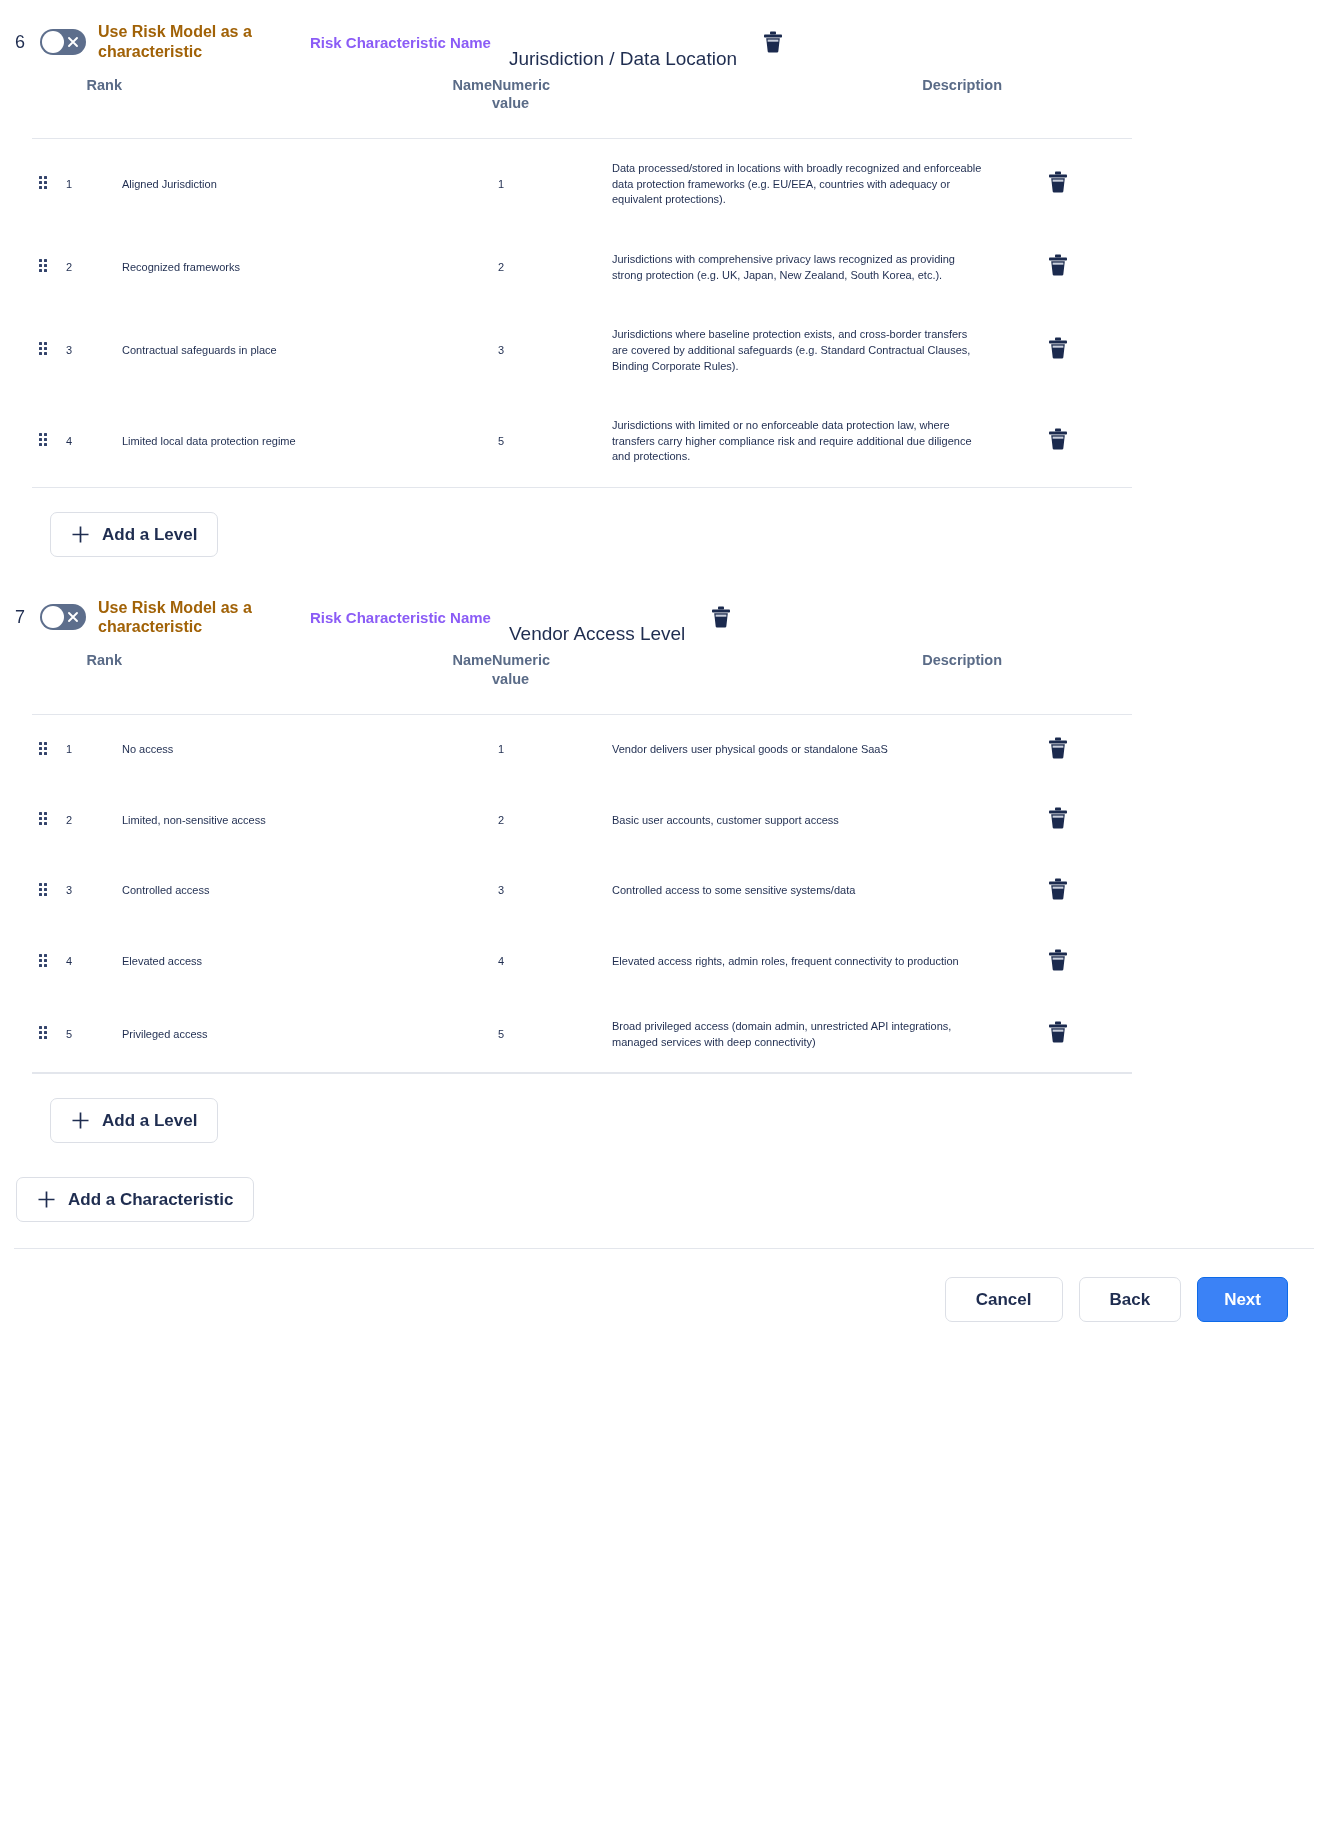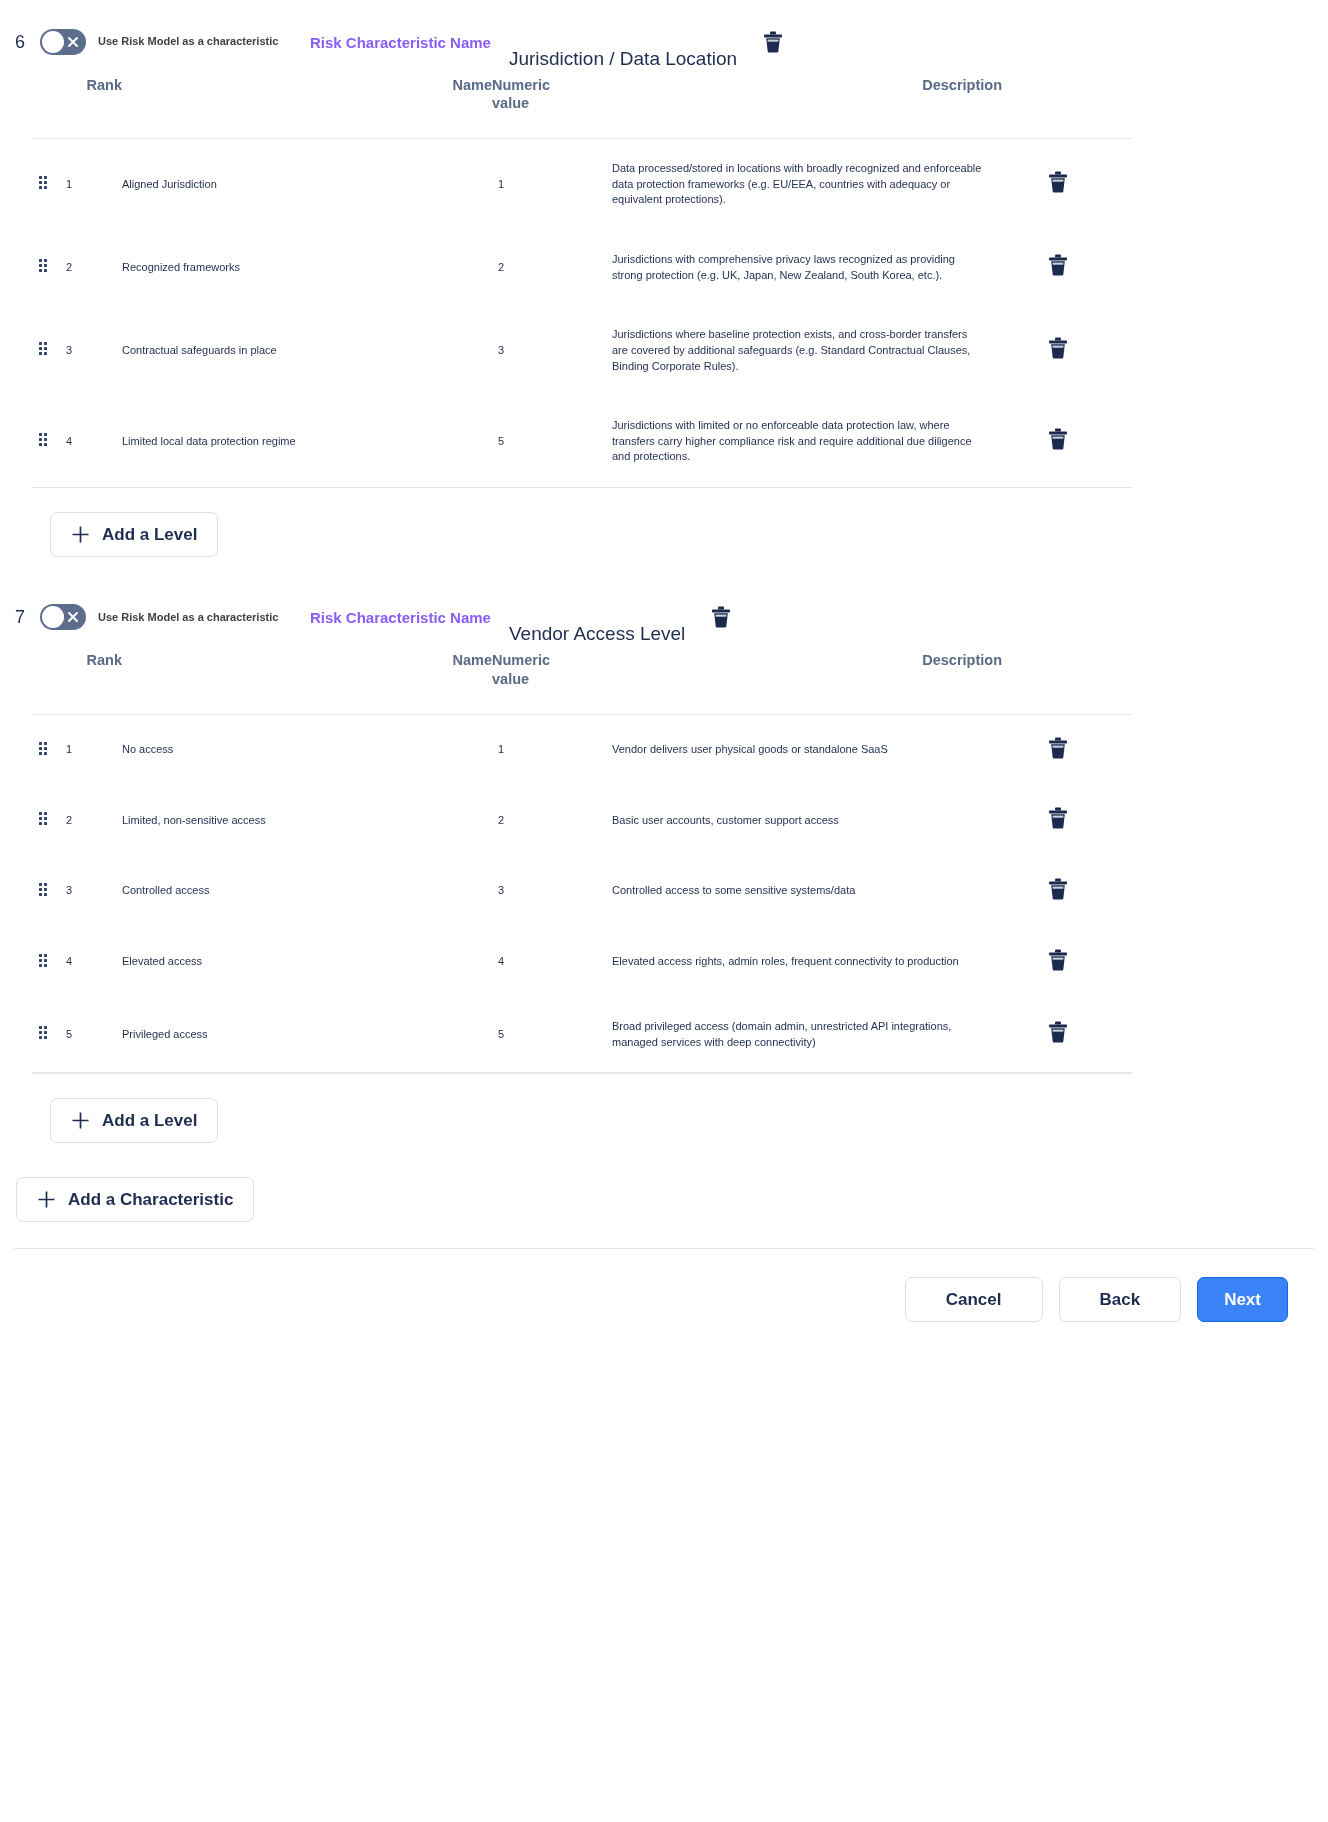--- a/index.html
+++ b/index.html
@@ -66,23 +66,23 @@
     position: absolute;
     right: 7px;
     top: 50%;
     transform: translateY(-50%);
     width: 12px;
     height: 12px;
   }
   .toggle .xmark svg { display: block; }
 
   .toggle-label {
-    font-size: 11px;
-    font-weight: bold;
-    color: #404040;
+    font-size: 16px;
+    font-weight: bold;
+    color: #a16207;
     line-height: 1.22;
     width: 200px;
     flex: 0 0 200px;
   }
 
   .char-name-label {
     font-size: 15px;
     font-weight: bold;
     color: #8b5cf6;
     margin-left: 12px;
@@ -193,21 +193,21 @@
   }
 
   .footer {
     display: flex;
     justify-content: flex-end;
     align-items: center;
     gap: 16px;
     padding: 28px 40px 40px 0;
   }
   .btn-plain {
-    padding: 13px 40px;
+    padding: 13px 30px;
     font-weight: bold;
     font-size: 17px;
   }
   .btn-primary {
     background: #3b82f6;
     border-color: #0d6ae8;
     color: #ffffff;
     padding: 13px 26px;
     font-weight: bold;
     font-size: 17px;

